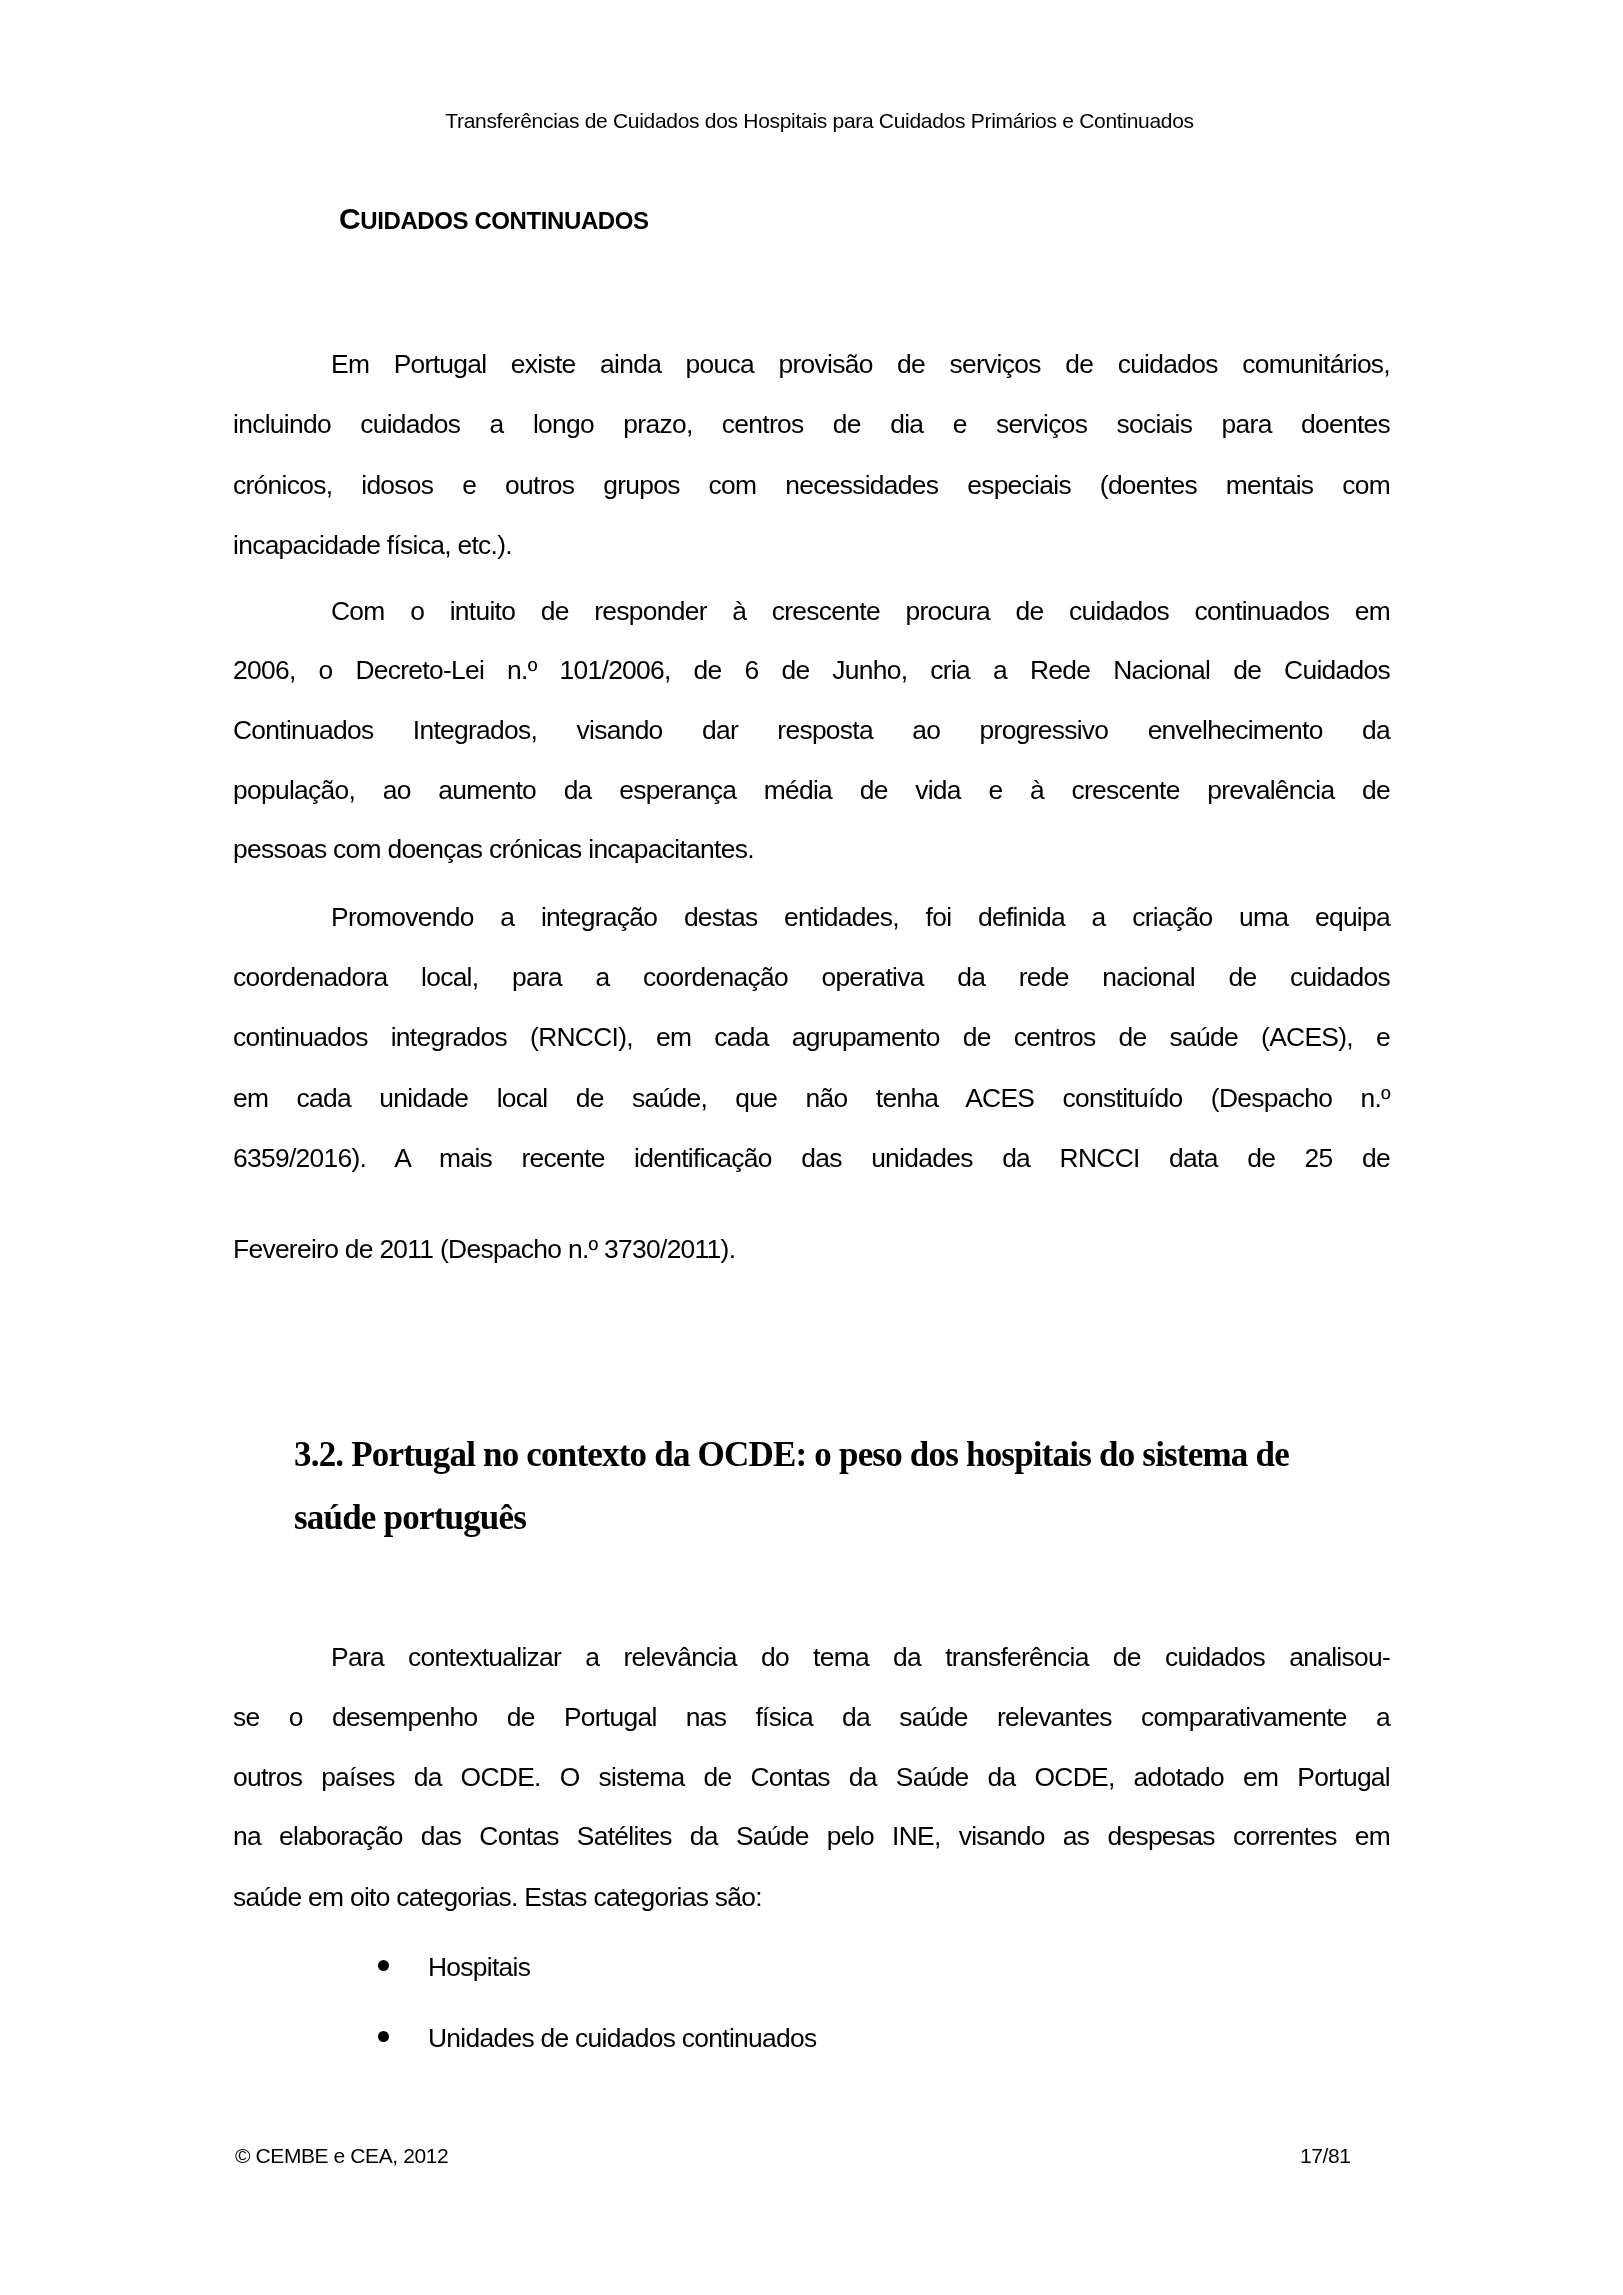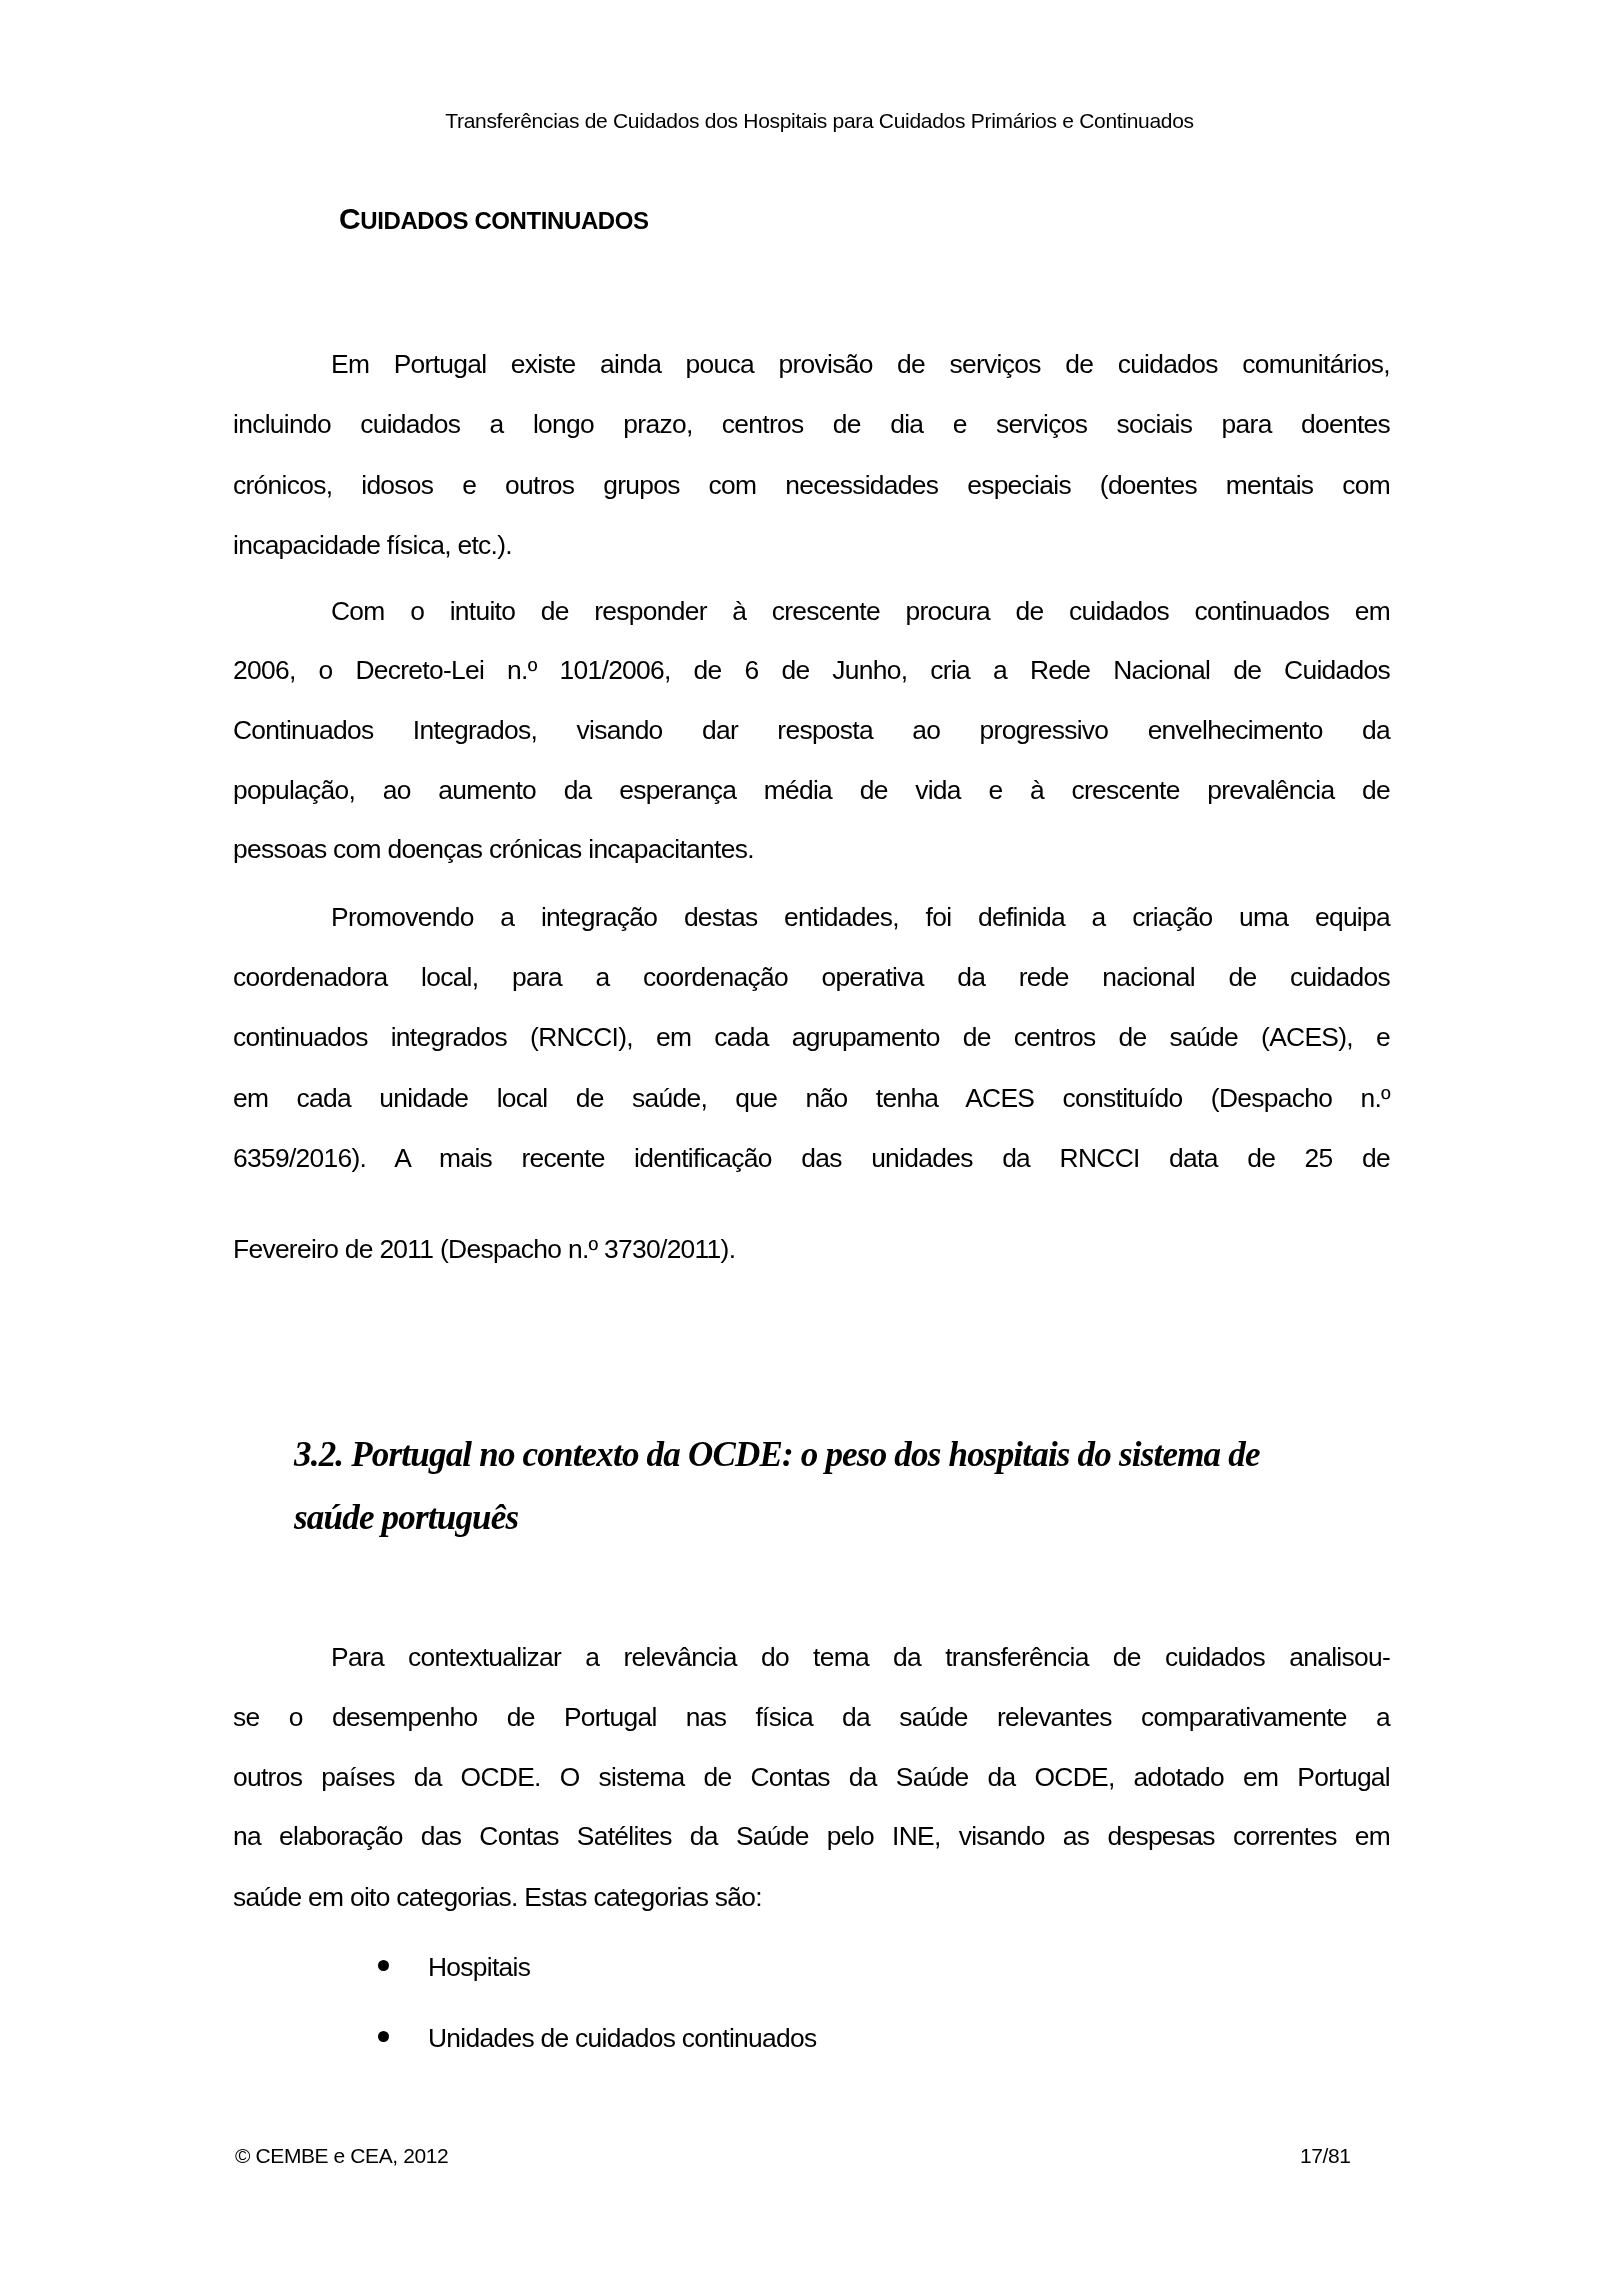--- a/index.html
+++ b/index.html
@@ -5,21 +5,21 @@
   html, body { margin:0; padding:0; background:#ffffff; }
   body { width:1623px; height:2295px; position:relative; overflow:hidden; color:#000; }
   .abs { position:absolute;margin-left:8px; }
   .hdr { font-family:"Liberation Sans", sans-serif; font-size:21px; left:0; width:1623px; text-align:center; top:109px; letter-spacing:-0.3px; }
   .h-sc { font-family:"Liberation Sans", sans-serif; font-weight:bold; left:331px; top:202px; letter-spacing:-0.4px; }
   .h-sc .big { font-size:30px; }
   .h-sc .small { font-size:24px; }
   .line { position:absolute; left:233px; width:1157px; font-family:"Liberation Sans", sans-serif; font-size:26.4px; line-height:30px; letter-spacing:-0.7px; white-space:nowrap; height:30px; }
   .line.j { text-align:justify; text-align-last:justify; white-space:normal; }
   .line.ind { left:331px; width:1059px; }
-  .h32 { position:absolute; left:294px; font-family:"Liberation Serif", serif; font-weight:bold; font-style:italic; font-size:35px; line-height:38px; letter-spacing:-0.8px; white-space:nowrap; }
+  .h32 { position:absolute; left:294px; font-family:"Liberation Serif", serif; font-weight:bold; font-size:35px; line-height:38px; letter-spacing:-0.8px; white-space:nowrap; }
   .bullet-dot { position:absolute; left:378px; width:11.3px; height:11.3px; border-radius:50%; background:#000; }
   .bullet-text { position:absolute; left:428px; font-family:"Liberation Sans", sans-serif; font-size:26.4px; line-height:30px; letter-spacing:-0.7px; white-space:nowrap; }
   .footer { position:absolute; top:2144px; font-family:"Liberation Sans", sans-serif; font-size:21px; letter-spacing:-0.4px; }
 </style>
 </head>
 <body>
 
 <div class="abs hdr">Transferências de Cuidados dos Hospitais para Cuidados Primários e Continuados</div>
 
 <div class="abs h-sc"><span class="big">C</span><span class="small">UIDADOS CONTINUADOS</span></div>

